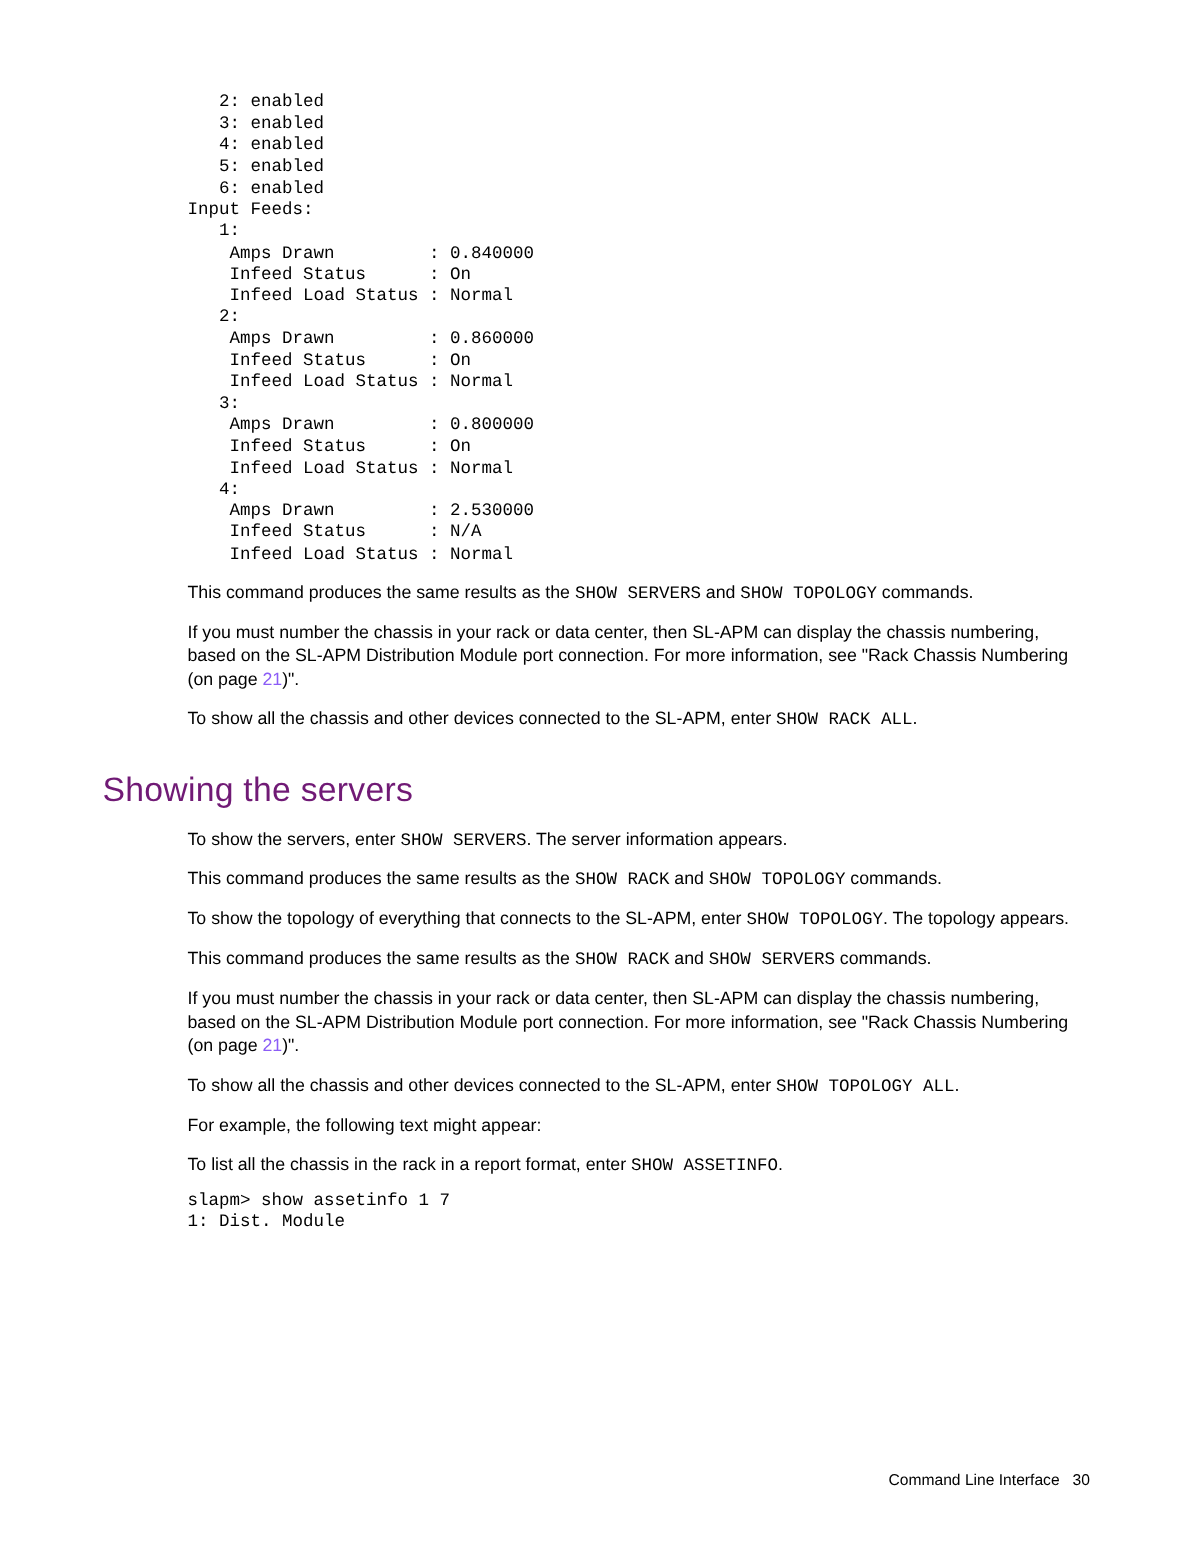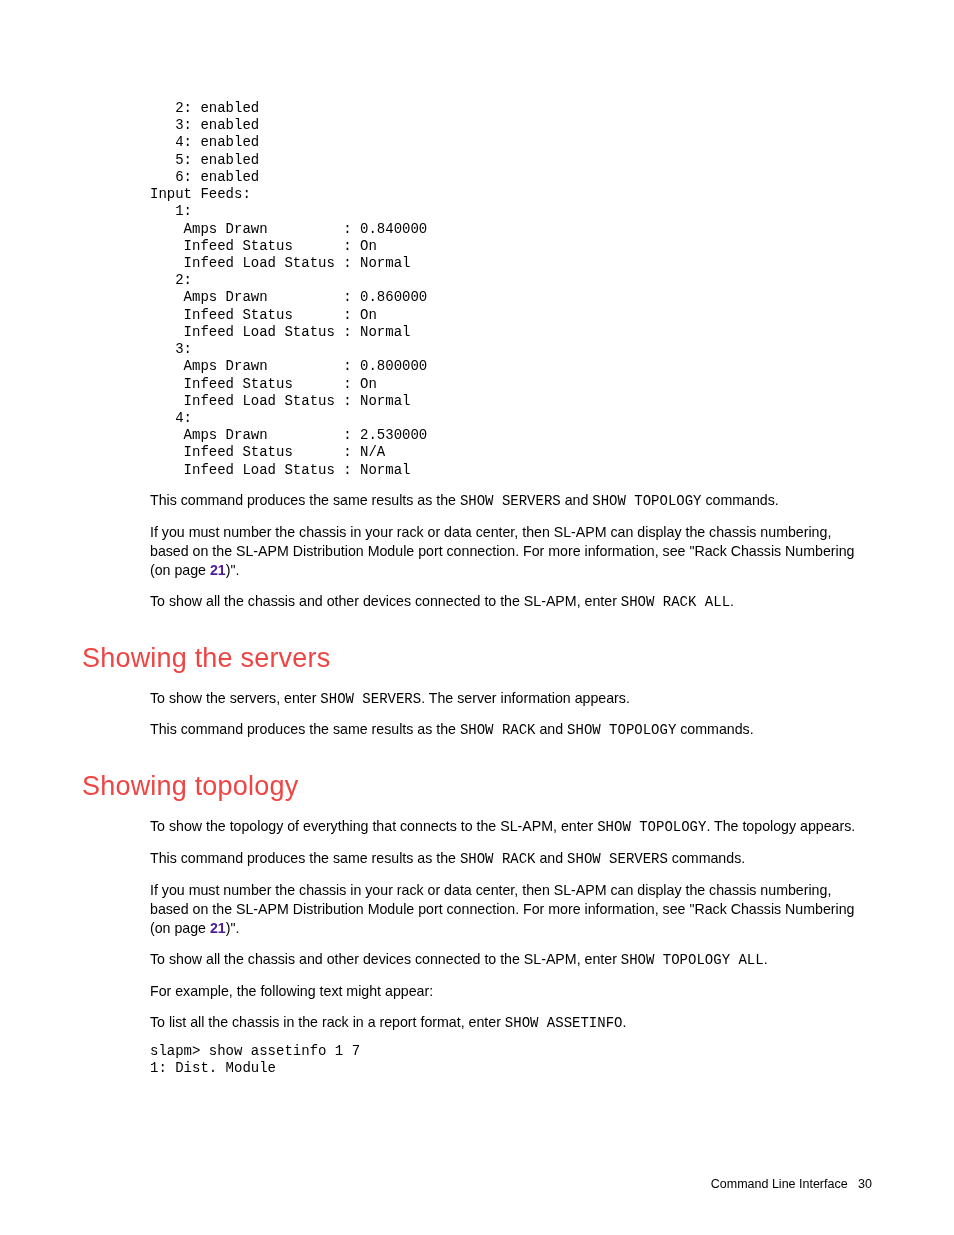--- a/index.html
+++ b/index.html
@@ -10,21 +10,21 @@
     height: 1235px;
     background: #fff;
     font-family: Arial, Helvetica, sans-serif;
     color: #000;
     position: relative;
   }
   .page {
     position: relative;
     width: 954px;
     height: 1235px;
-    padding: 100px 82px 0 82px;
+    padding: 74px 82px 0 82px;
     box-sizing: border-box;
     font-size: 14.2px;
     line-height: 1.35;
   }
   pre.term {
     font-family: "Courier New", Courier, monospace;
     font-size: 14px;
     line-height: 1.23;
     margin: 0 0 12px 68px;
     white-space: pre;
@@ -37,26 +37,25 @@
     white-space: pre;
   }
   .body-para {
     margin: 12px 0 10px 68px;
   }
   .mono {
     font-family: "Courier New", Courier, monospace;
     font-size: 14px;
   }
   .link {
-    color: #4c1d95;
-    font-weight: bold;
+    color: #8b5cf6;
   }
   h2 {
     font-weight: 400;
-    color: #ef4444;
+    color: #701a75;
     font-size: 27px;
     margin: 28px 0 10px 0;
     letter-spacing: 0.2px;
   }
   .footer {
     position: absolute;
     right: 82px;
     bottom: 42px;
     font-size: 12.5px;
   }
@@ -104,21 +103,20 @@
   <h2>Showing the servers</h2>
 
   <p class="body-para">
     <span>To show the servers, enter </span><span class="mono">SHOW SERVERS</span><span>. The server information appears.</span>
   </p>
 
   <p class="body-para">
     <span>This command produces the same results as the </span><span class="mono">SHOW RACK</span><span> and </span><span class="mono">SHOW TOPOLOGY</span><span> commands.</span>
   </p>
 
-  <h2>Showing topology</h2>
 
   <p class="body-para">
     <span>To show the topology of everything that connects to the SL-APM, enter </span><span class="mono">SHOW TOPOLOGY</span><span>. The topology appears.</span>
   </p>
 
   <p class="body-para">
     <span>This command produces the same results as the </span><span class="mono">SHOW RACK</span><span> and </span><span class="mono">SHOW SERVERS</span><span> commands.</span>
   </p>
 
   <p class="body-para">

